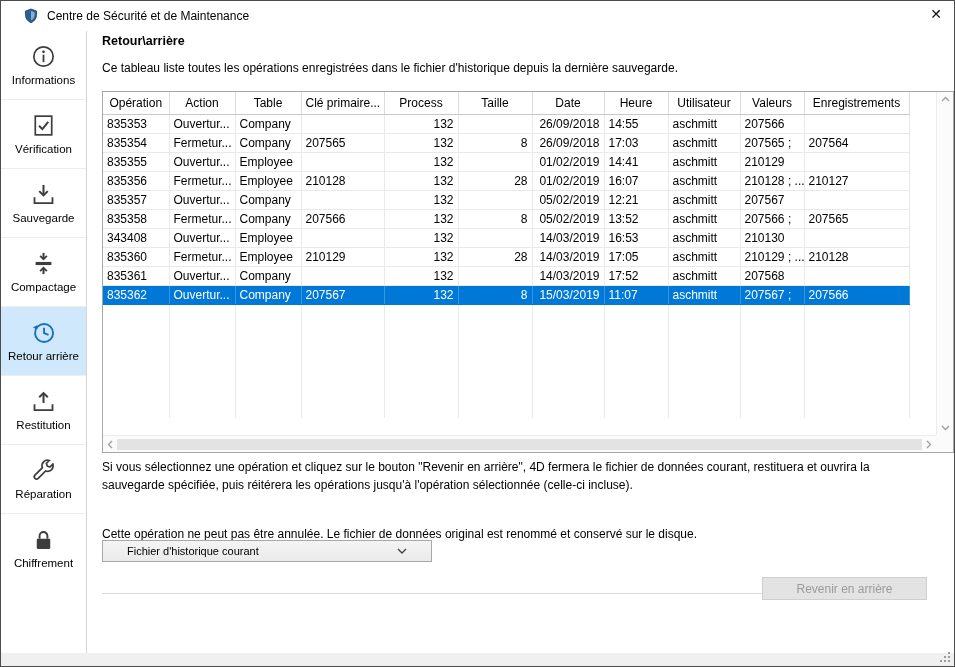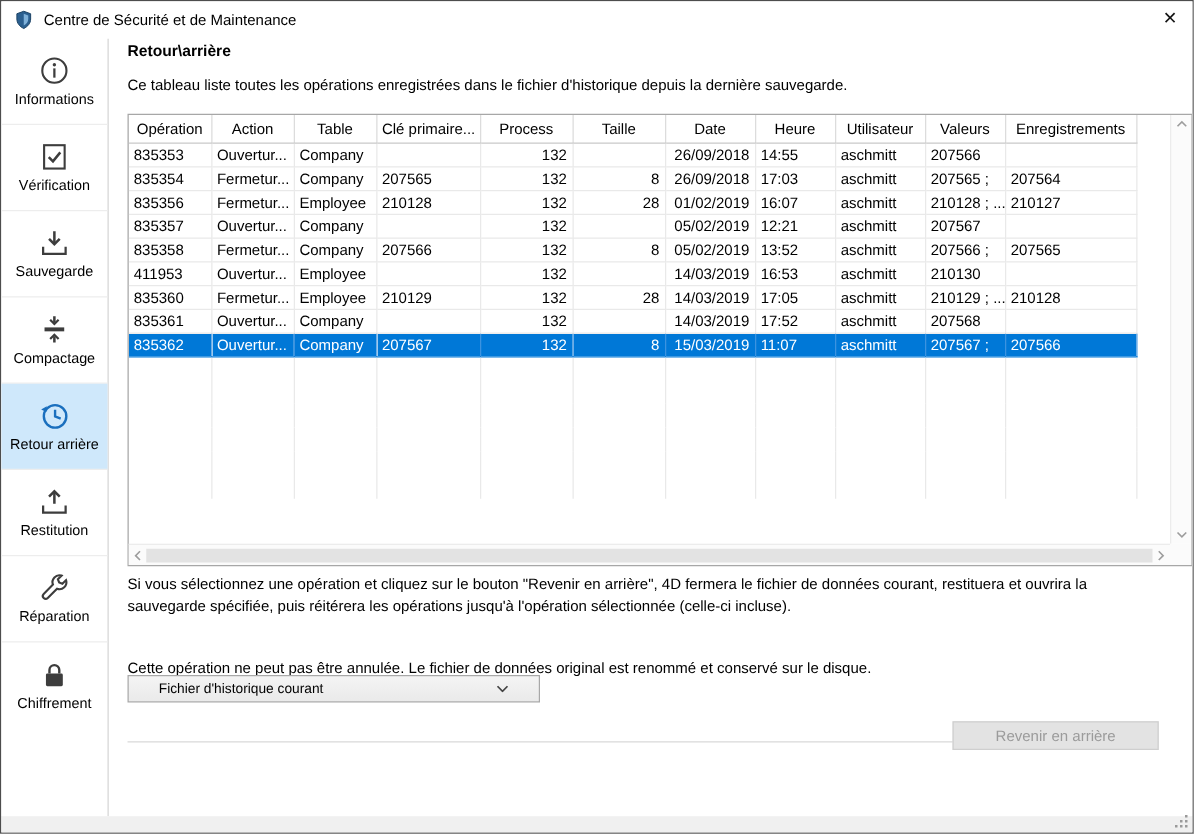--- a/index.html
+++ b/index.html
@@ -5,21 +5,21 @@
   * { margin:0; padding:0; box-sizing:border-box; }
   html,body { background:#888; }
   body { font-family:"Liberation Sans", sans-serif; }
   .window{
     position:relative; width:955px; height:667px; background:#fff;
     border:1px solid #4d4d4d; overflow:hidden;
     font-family:"Liberation Sans", sans-serif; color:#000;
   }
   
   .titlebar{ position:absolute; top:0; left:0; right:0; height:30px;
-    display:flex; align-items:center; padding:0 10px; background:#fff; }
+    display:flex; align-items:center; padding:0 22px; background:#fff; }
   .titlebar .title{ margin-left:8px; font-size:12px; }
   .close-btn{ position:absolute; right:12px; top:6px; border:none; background:none;
     font-size:14px; line-height:1; cursor:pointer; color:#111; }
   
   .sidebar{ position:absolute; top:30px; left:0; width:86px; bottom:13px;
     background:#fff; border-right:1px solid #d6d6d6; }
   .sb-item{ height:69px; display:flex; flex-direction:column; align-items:center;
     justify-content:center; gap:3px; border-bottom:1px solid #ededed; cursor:default; }
   .sb-item:last-child{ border-bottom:none; }
   .sb-item.selected{ background:var(--sb-sel,#cfe8fb); }
@@ -222,20 +222,33 @@
                 <td>207565</td>
                 <td class="r">132</td>
                 <td class="r">8</td>
                 <td class="r">26/09/2018</td>
                 <td>17:03</td>
                 <td>aschmitt</td>
                 <td>207565 ;</td>
                 <td>207564</td>
               </tr>
               <tr>
+                <td>835355</td>
+                <td>Ouvertur...</td>
+                <td>Employee</td>
+                <td></td>
+                <td class="r">132</td>
+                <td class="r"></td>
+                <td class="r">01/02/2019</td>
+                <td>14:41</td>
+                <td>aschmitt</td>
+                <td>210129</td>
+                <td></td>
+              </tr>
+              <tr>
                 <td>835356</td>
                 <td>Fermetur...</td>
                 <td>Employee</td>
                 <td>210128</td>
                 <td class="r">132</td>
                 <td class="r">28</td>
                 <td class="r">01/02/2019</td>
                 <td>16:07</td>
                 <td>aschmitt</td>
                 <td>210128 ; ...</td>
@@ -261,21 +274,21 @@
                 <td>207566</td>
                 <td class="r">132</td>
                 <td class="r">8</td>
                 <td class="r">05/02/2019</td>
                 <td>13:52</td>
                 <td>aschmitt</td>
                 <td>207566 ;</td>
                 <td>207565</td>
               </tr>
               <tr>
-                <td>411953</td>
+                <td>343408</td>
                 <td>Ouvertur...</td>
                 <td>Employee</td>
                 <td></td>
                 <td class="r">132</td>
                 <td class="r"></td>
                 <td class="r">14/03/2019</td>
                 <td>16:53</td>
                 <td>aschmitt</td>
                 <td>210130</td>
                 <td></td>

